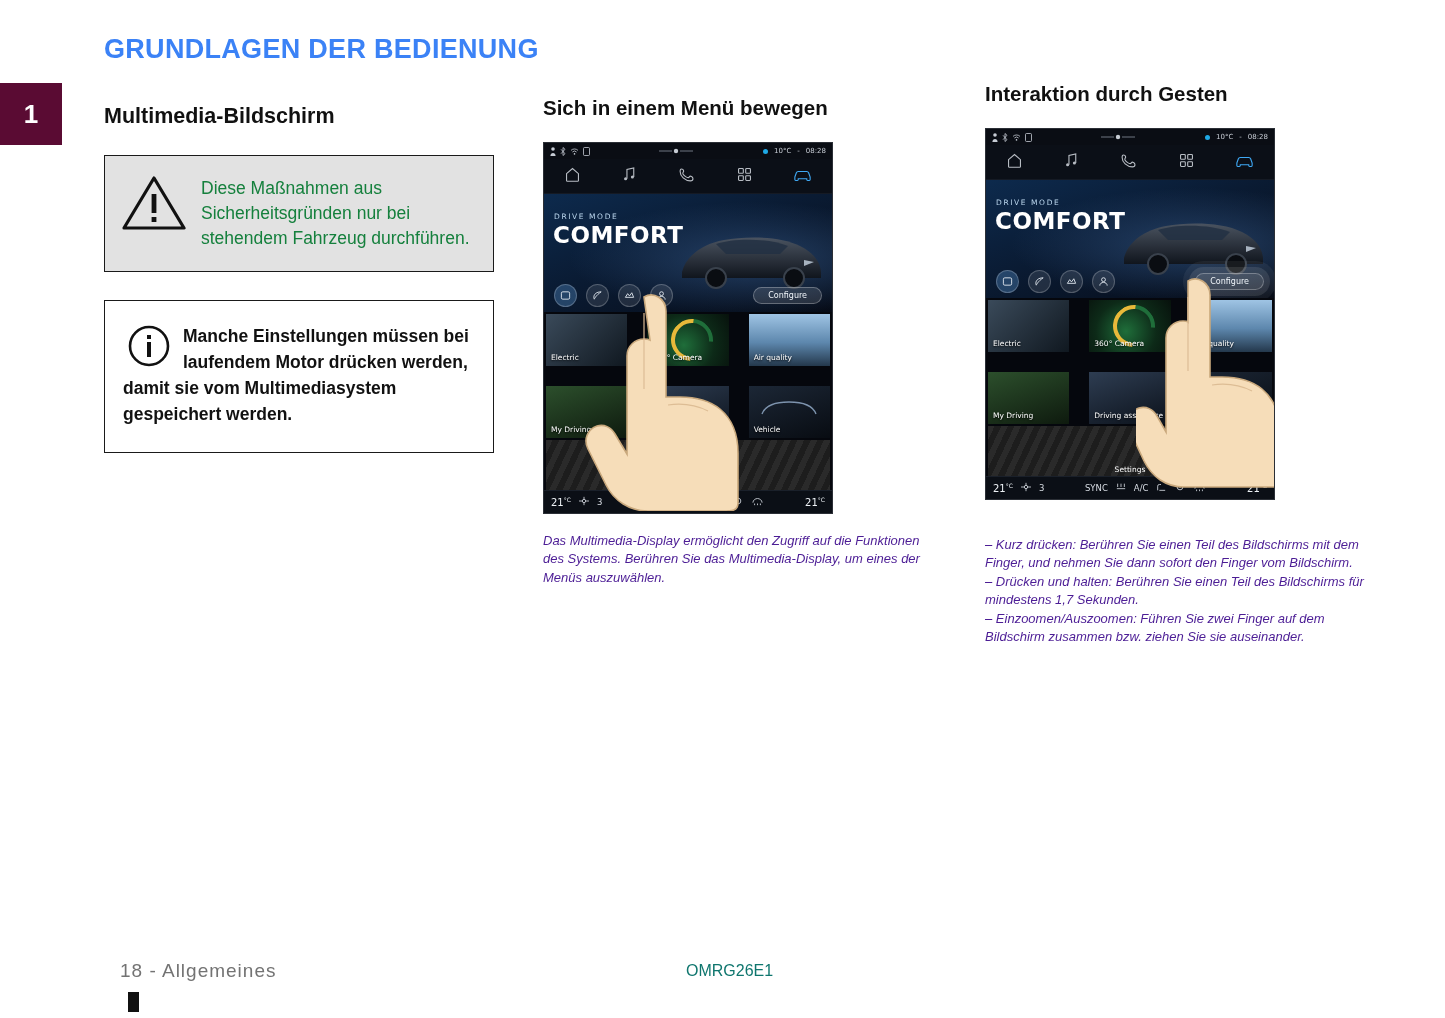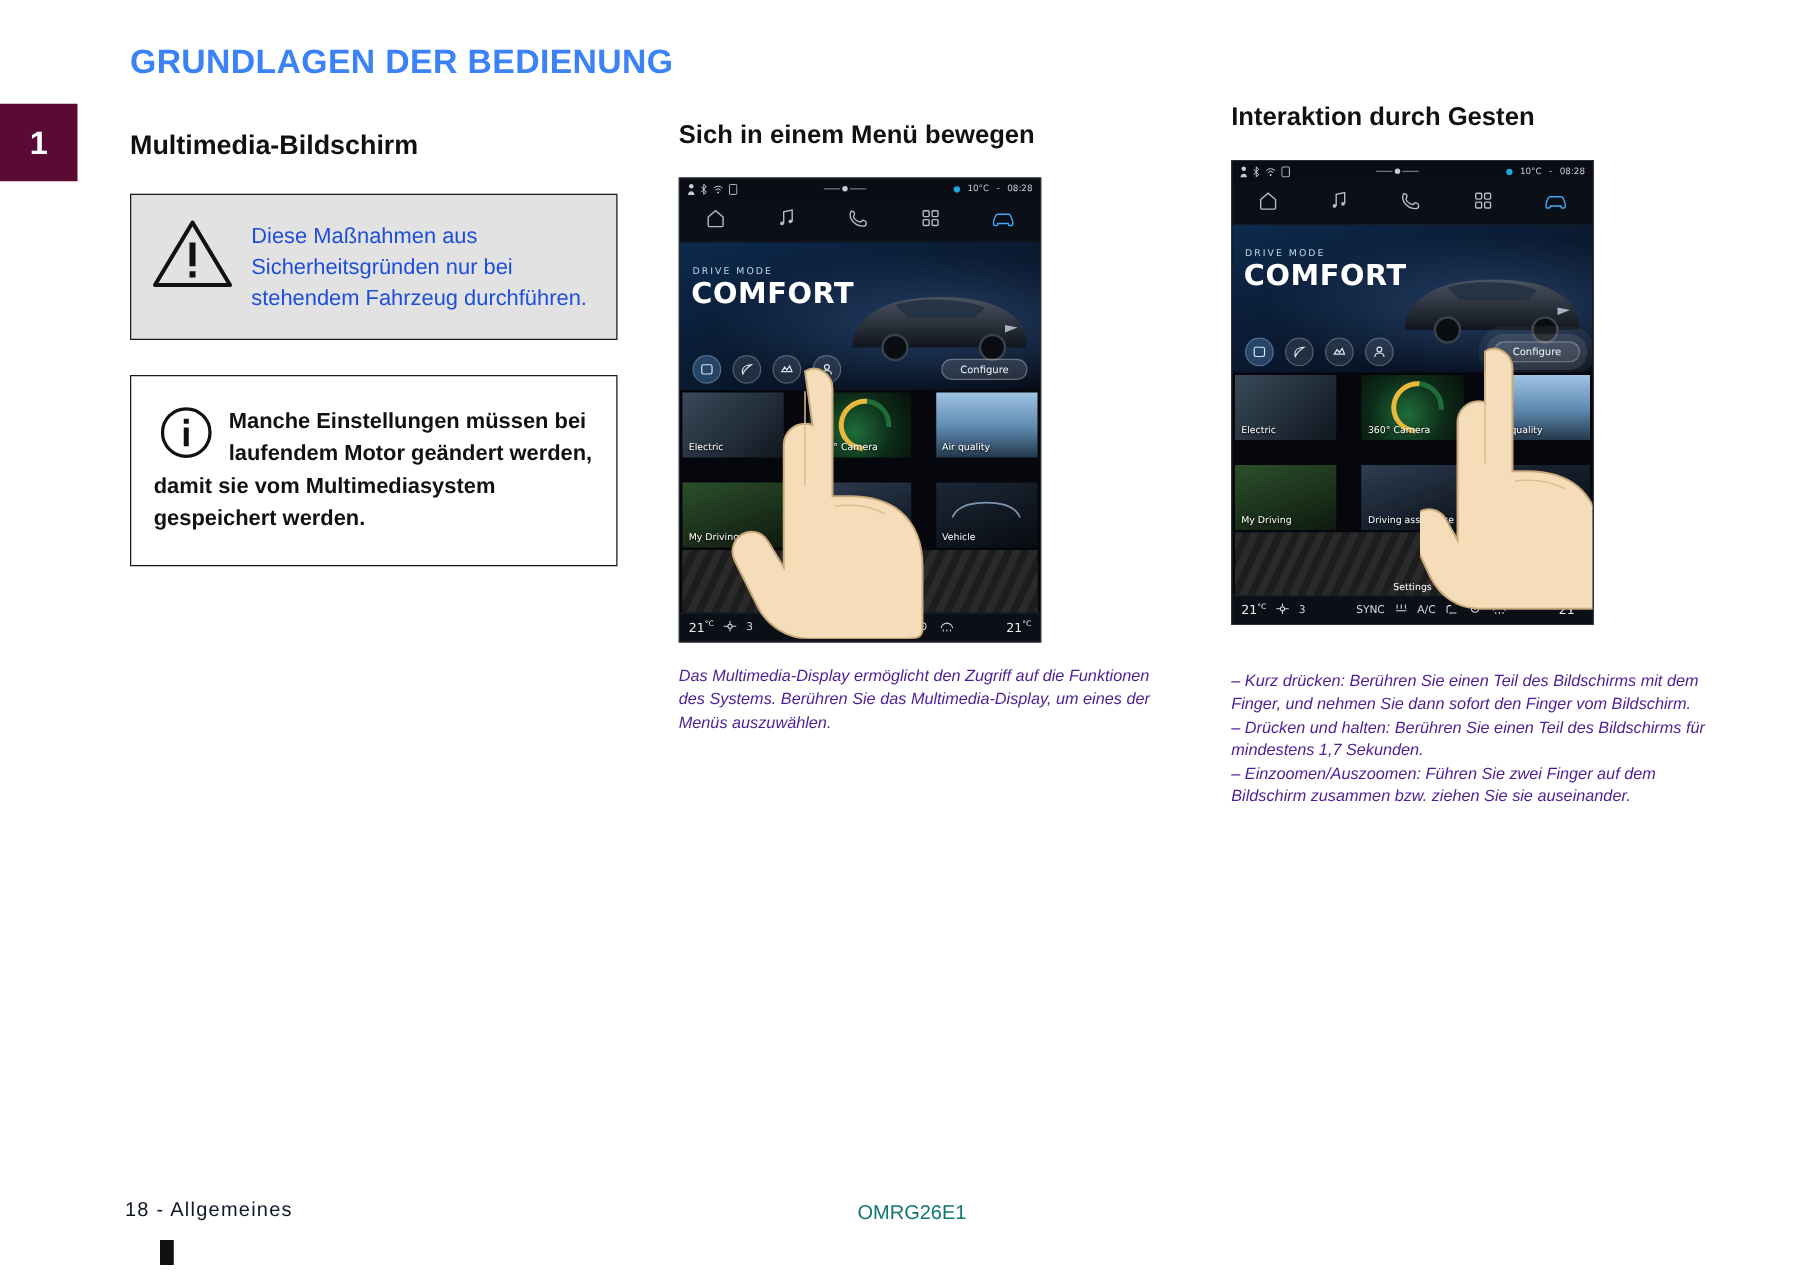--- a/index.html
+++ b/index.html
@@ -71,21 +71,21 @@
     width: 66px;
     height: 58px;
     flex: 0 0 66px;
     display: flex;
     align-items: center;
     justify-content: center;
   }
   .warn-text {
     font-size: 17.5px;
     line-height: 1.42;
-    color: #1d4ed8;
+    color: #15803d;
     padding-top: 2px;
   }
 
   .info-box {
     margin-top: 28px;
     border: 1.4px solid #1a1a1a;
     background: #ffffff;
     width: 390px;
     box-sizing: border-box;
     padding: 22px 18px 24px 18px;
@@ -309,25 +309,25 @@
 
   
   .hand {
     position: absolute;
     pointer-events: none;
   }
 
   
   .footer-left {
     position: absolute;
-    left: 100px;
+    left: 120px;
     top: 960px;
-    font-size: 16px;
+    font-size: 19px;
     letter-spacing: 1px;
-    color: #0f172a;
+    color: #737373;
   }
   .footer-center {
     position: absolute;
     left: 686px;
     top: 962px;
     font-size: 16px;
     color: #0f766e;
   }
   .footer-mark {
     position: absolute;
@@ -362,21 +362,21 @@
   </div>
 
   <div class="info-box">
     <div class="info-icon">
       <svg width="48" height="44" viewBox="0 0 48 44" aria-hidden="true">
         <circle cx="24" cy="22" r="19" fill="none" stroke="#111" stroke-width="2.6"></circle>
         <rect x="22" y="18" width="4" height="15" fill="#111"></rect>
         <rect x="22" y="11" width="4" height="4" fill="#111"></rect>
       </svg>
     </div>
-    <div class="info-text">Manche Einstellungen müssen bei laufendem Motor geändert werden, damit sie vom Multimediasystem gespeichert werden.</div>
+    <div class="info-text">Manche Einstellungen müssen bei laufendem Motor drücken werden, damit sie vom Multimediasystem gespeichert werden.</div>
   </div>
 </div>
 
 <div class="col2">
   <h3 class="col-heading">Sich in einem Menü bewegen</h3>
 
   <div class="screen">
 
     <div class="screen-statusbar">
       <span class="sb-left">

